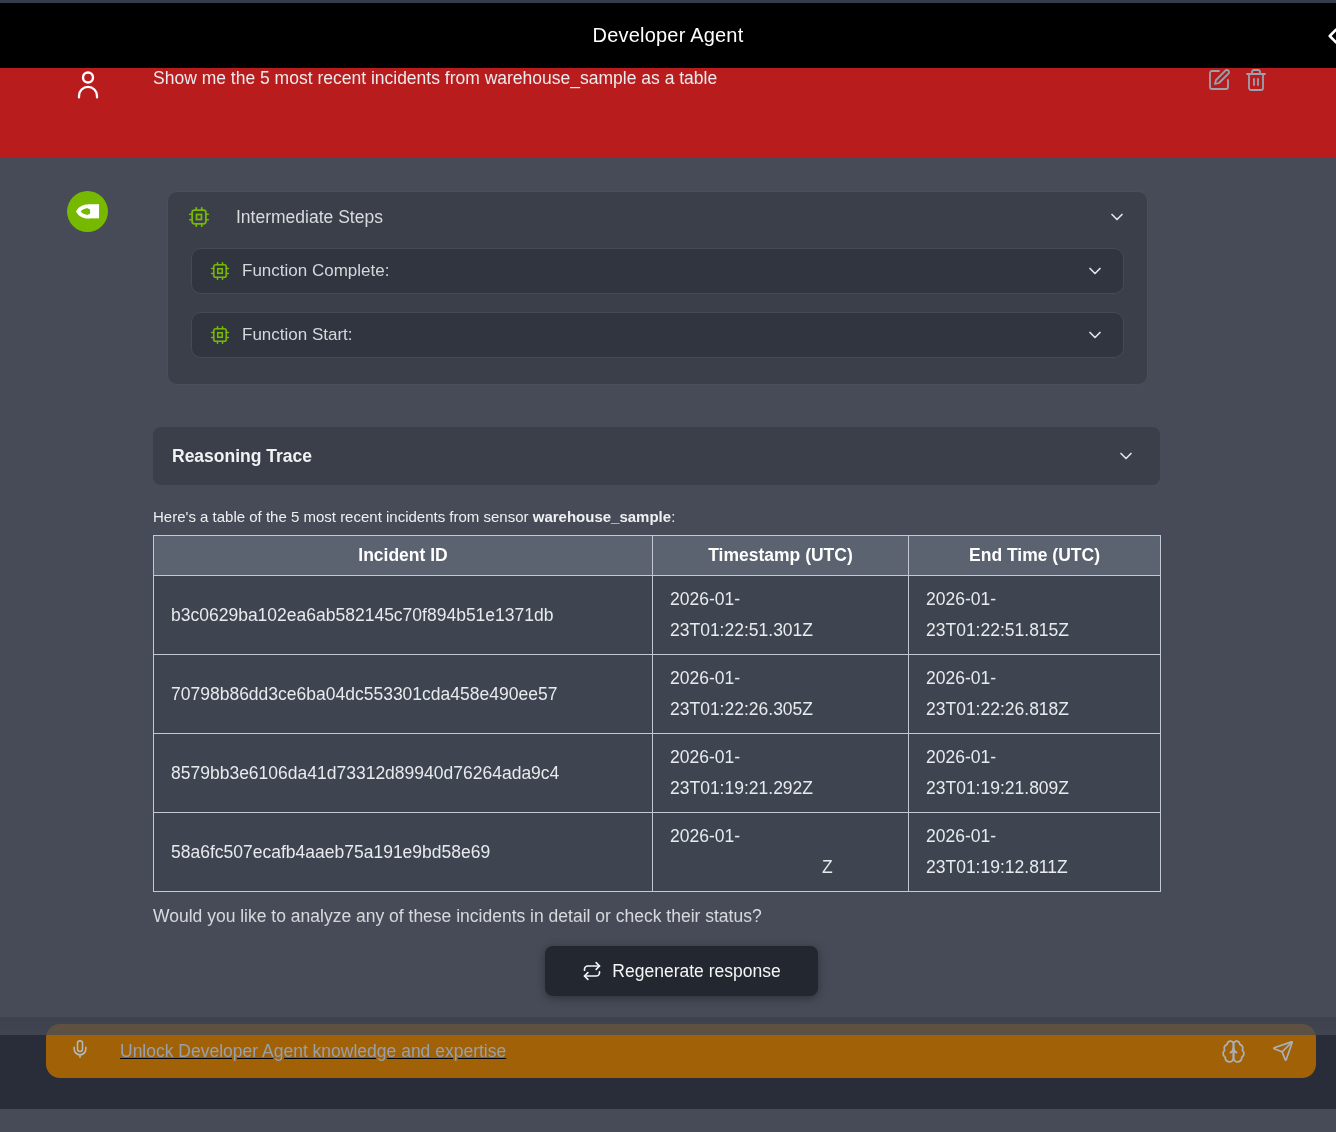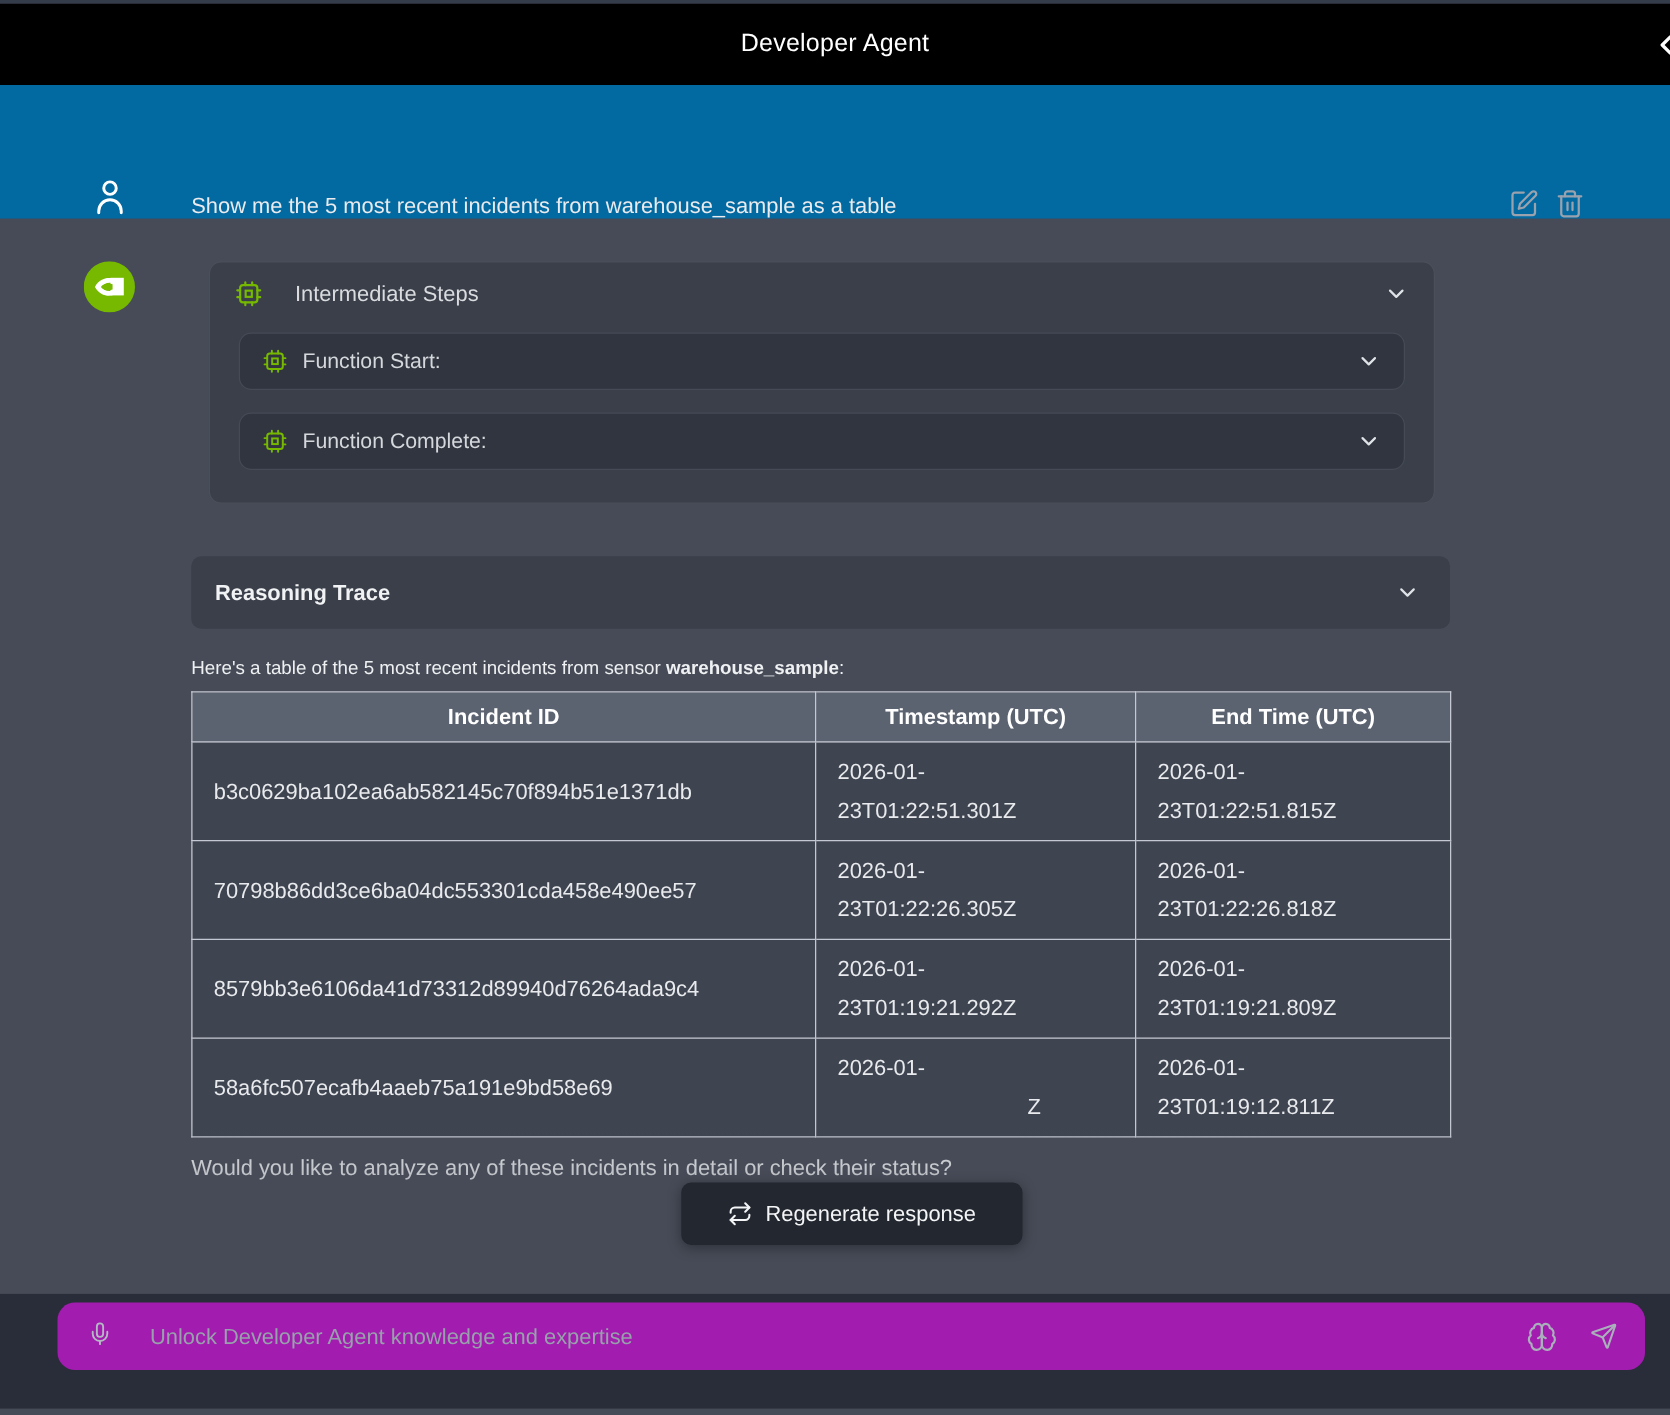--- a/index.html
+++ b/index.html
@@ -8,21 +8,21 @@
   .page { position:relative; width:1336px; height:1132px; overflow:hidden; background:#464b57; }
 
   
   .topbar { height:68px; background:#000; border-top:3px solid #343b49; position:relative;
             display:flex; align-items:center; justify-content:center; overflow:hidden; }
   .topbar h1 { color:#fff; font-size:20px; font-weight:400; letter-spacing:.2px; }
   .back-chevron { position:absolute; right:-10px; top:50%; transform:translateY(-50%);
                   width:26px; height:26px; color:#fff; cursor:pointer; }
 
   
-  .user-row { height:107px; background:#0369a1; display:flex; align-items:flex-end;
+  .user-row { height:89px; background:#b91c1c; display:flex; align-items:flex-start;
               padding:0 68px 0 73px; }
   .user-avatar { width:30px; height:34px; color:#fff; flex:none; }
   .user-text { margin-left:50px; font-size:17.5px; color:#e9ebee; flex:1; }
   .msg-actions { display:flex; gap:13px; align-items:center; }
   .icon-btn { background:none; border:none; width:24px; height:24px; padding:0;
               color:#9aa2ae; cursor:pointer; }
   .icon-btn svg { width:100%; height:100%; }
 
   
   .chat-main { height:860px; background:#464b57; padding:34px 0 0 67px; display:flex; }
@@ -67,22 +67,22 @@
   .regenerate { position:absolute; left:545px; top:946px; width:273px; height:50px; z-index:4;
                 background:#23272f; color:#f4f5f7; border:none; border-radius:8px;
                 display:flex; align-items:center; justify-content:center; gap:10px;
                 font-size:17.5px; font-family:inherit; cursor:pointer;
                 box-shadow:0 2px 10px rgba(0,0,0,.35); }
   .regenerate svg { width:20px; height:20px; }
   .z-frag { margin-left:152px; }
 
   
   .footer { height:92px; background:#282d39; padding:7px 20px 0 46px; }
-  .composer { height:54px; background:#a21caf; border-radius:14px; display:flex;
-              align-items:center; padding:0 22px 0 24px; }
+  .composer { height:54px; background:#a16207; border-radius:14px; display:flex;
+              align-items:center; padding:0 22px 0 24px;text-decoration:underline; }
   .mic-icon { width:20px; height:24px; color:#b4bac4; flex:none; cursor:pointer; }
   .composer input { flex:1; margin-left:30px; background:transparent; border:none; outline:none;
                     font-family:inherit; font-size:17.5px; color:#e8eaed; }
   .composer input::placeholder { color:#98a0ac; }
   .brain-icon { width:25px; height:25px; color:#aab0bb; margin-right:26px; flex:none; cursor:pointer; }
   .send-icon { width:22px; height:22px; color:#aab0bb; flex:none; cursor:pointer; }
   .bottom-strip { height:5px; background:#454b57; }
 
   svg { display:block; }
 </style>
@@ -161,37 +161,37 @@
         </div>
 
         <div class="substep">
           <span class="chip-icon">
             <svg viewBox="0 0 24 24" fill="none" stroke="currentColor" stroke-width="1.9" stroke-linecap="round">
               <rect x="4.5" y="4.5" width="15" height="15" rx="2.5"></rect>
                 <rect x="9.3" y="9.3" width="5.4" height="5.4"></rect>
               <path d="M9 2v2.5M15 2v2.5M9 19.5V22M15 19.5V22M2 9h2.5M2 15h2.5M19.5 9H22M19.5 15H22"></path>
             </svg>
           </span>
-          <span>Function Start:</span>
+          <span>Function Complete:</span>
           <span class="chev">
             <svg viewBox="0 0 24 24" fill="none" stroke="currentColor" stroke-width="2.1" stroke-linecap="round" stroke-linejoin="round">
                 <path d="m6 9 6 6 6-6"></path>
               </svg>
           </span>
         </div>
 
         <div class="substep">
           <span class="chip-icon">
             <svg viewBox="0 0 24 24" fill="none" stroke="currentColor" stroke-width="1.9" stroke-linecap="round">
               <rect x="4.5" y="4.5" width="15" height="15" rx="2.5"></rect>
                 <rect x="9.3" y="9.3" width="5.4" height="5.4"></rect>
               <path d="M9 2v2.5M15 2v2.5M9 19.5V22M15 19.5V22M2 9h2.5M2 15h2.5M19.5 9H22M19.5 15H22"></path>
             </svg>
           </span>
-          <span>Function Complete:</span>
+          <span>Function Start:</span>
           <span class="chev">
             <svg viewBox="0 0 24 24" fill="none" stroke="currentColor" stroke-width="2.1" stroke-linecap="round" stroke-linejoin="round">
                 <path d="m6 9 6 6 6-6"></path>
               </svg>
           </span>
         </div>
       </div>
 
       <div class="reasoning-panel">
         <span class="label">Reasoning Trace</span>

